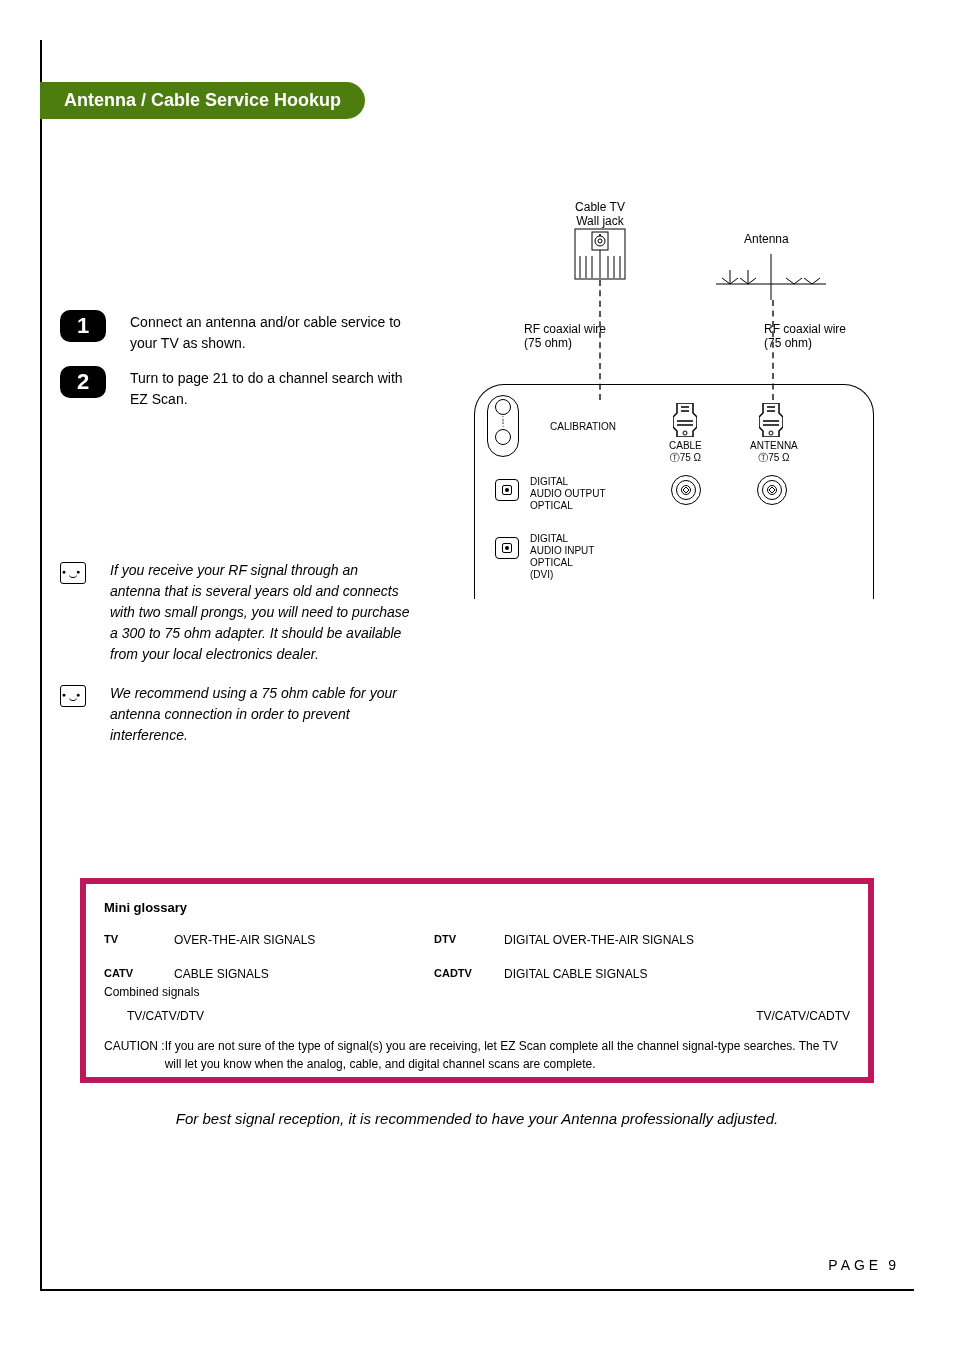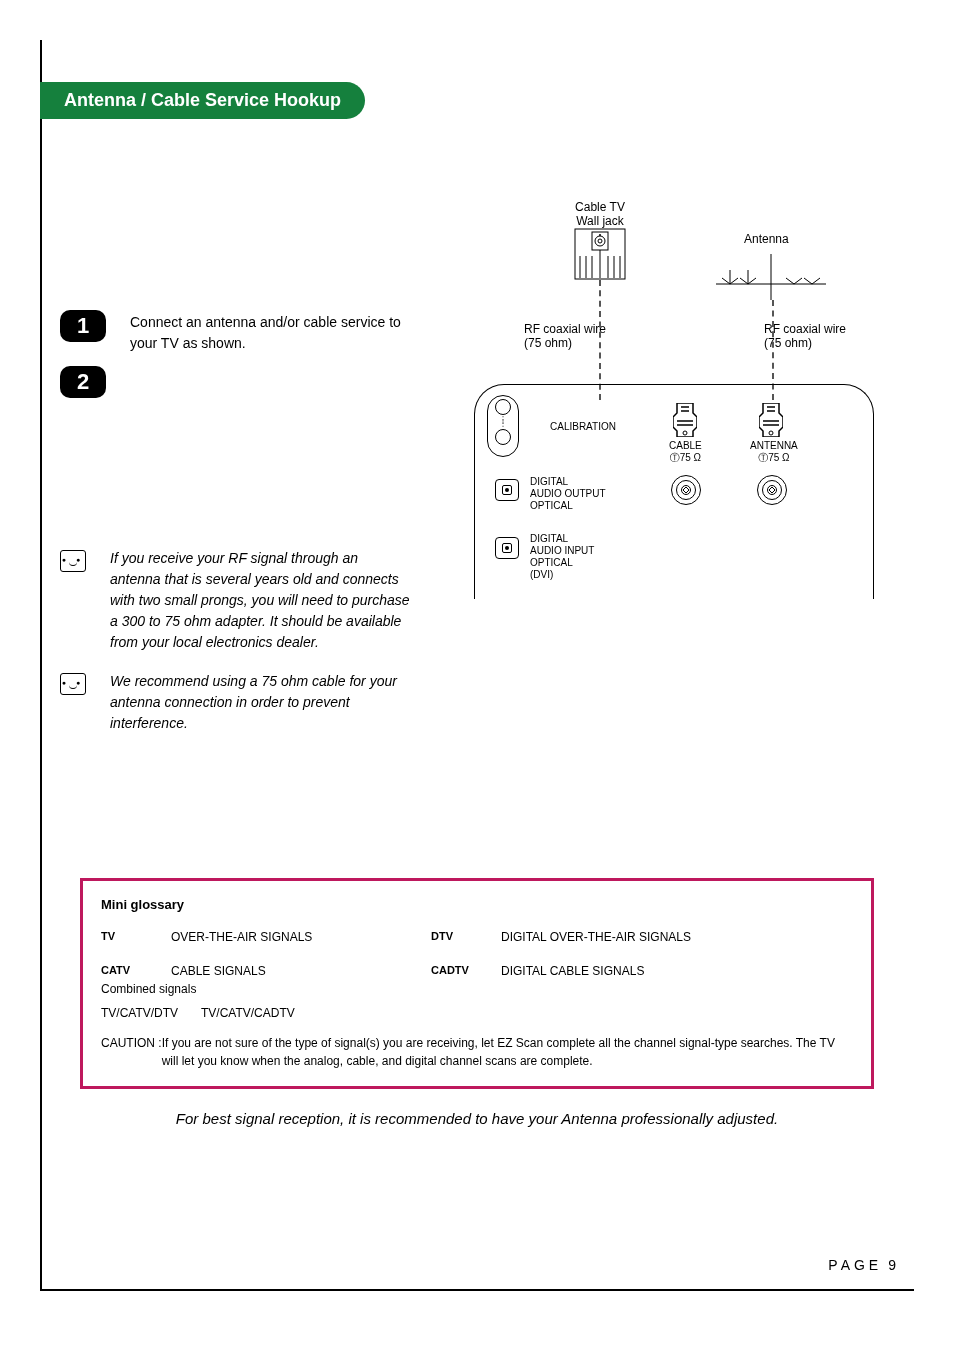--- a/index.html
+++ b/index.html
@@ -18,21 +18,21 @@
       right: 40px;
       bottom: 60px;
       border: 2px solid #000;
       border-top: none;
       border-right: none;
     }
     .section-header {
       position: absolute;
       top: 82px;
       left: 40px;
-      background: #15803d;
+      background: #4d7c0f;
       color: #fff;
       font-weight: bold;
       font-size: 18px;
       padding: 8px 24px 8px 24px;
       border-radius: 0 22px 22px 0;
       z-index: 2;
     }
     .content-area {
       position: absolute;
       top: 140px;
@@ -188,42 +188,43 @@
       align-items: center;
       justify-content: center;
     }
     .f-conn .r2 { width: 20px; height: 20px; border: 1.5px solid #000; border-radius: 50%; display: flex; align-items: center; justify-content: center;}
     .f-conn .r3 { width: 10px; height: 10px; border: 1.5px solid #000; border-radius: 50%; background: radial-gradient(circle, #fff 30%, #000 30%, #000 50%, #fff 50%);}
     .glossary-box {
       position: absolute;
       top: 878px;
       left: 80px;
       right: 80px;
-      border: 3px solid #be185d;
-      padding: 16px 18px 16px 18px;
+      border: 6px solid #be185d;
+      padding: 16px 18px 4px 18px;
       font-size: 12px;
     }
     .glossary-title {
       font-weight: bold;
       font-size: 13px;
       margin-bottom: 18px;
     }
     .glossary-grid {
       display: grid;
       grid-template-columns: 70px 260px 70px auto;
       row-gap: 20px;
       margin-bottom: 4px;
     }
     .glossary-grid .term { font-weight: bold; font-size: 11px;}
     .combined-title { margin-bottom: 10px; }
     .combined-grid {
       display: grid;
       grid-template-columns: 100px auto;
       row-gap: 2px;
       margin-bottom: 14px;
+      text-align: right;
     }
     .caution-row {
       display: flex;
       font-size: 12px;
       line-height: 1.5;
     }
     .caution-row .caution-label { flex-shrink: 0; }
     .recommendation {
       position: absolute;
       top: 1110px;
@@ -251,20 +252,21 @@
 
 <div class="content-area">
 
   <div class="steps-block">
     <div class="step-row">
       <div class="step-badge">1</div>
       <div class="step-text">Connect an antenna and/or cable service to your TV as shown.</div>
     </div>
     <div class="step-row">
       <div class="step-badge">2</div>
+      <div class="step-text">Turn to page 21 to do a channel search with EZ Scan.</div>
     </div>
   </div>
 
   <div class="notes-block">
     <div class="note-row">
       <div class="note-icon">
         <div class="eyes">● ●</div>
         <div class="mouth"></div>
       </div>
       <div class="note-text">If you receive your RF signal through an antenna that is several years old and connects with two small prongs, you will need to purchase a 300 to 75 ohm adapter. It should be available from your local electronics dealer.</div>

